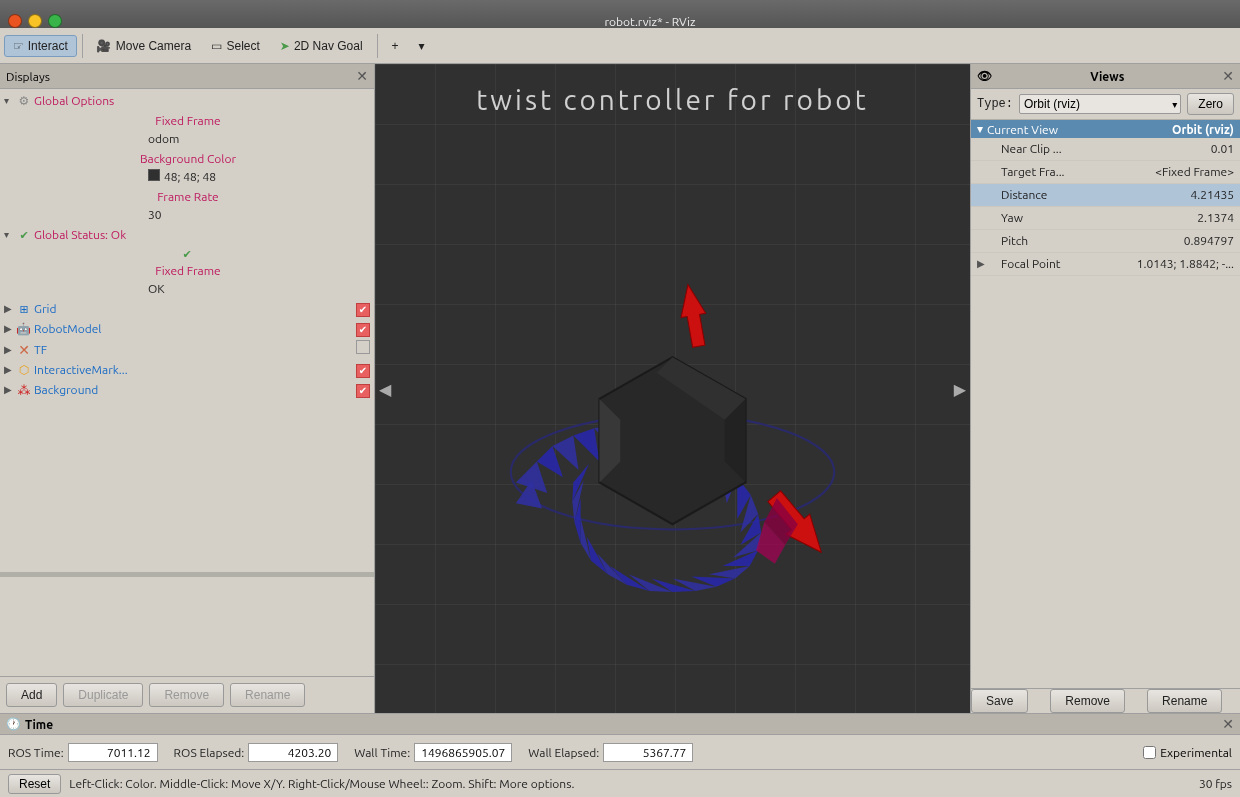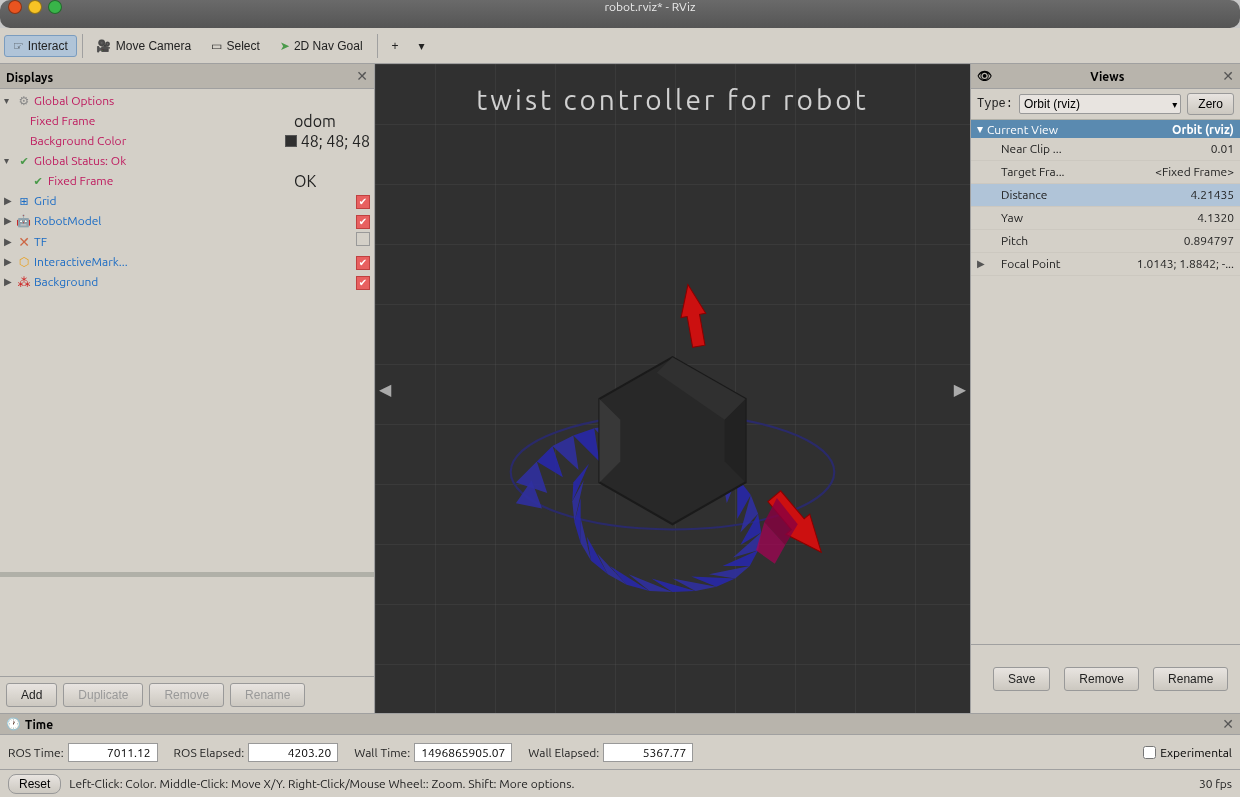--- a/index.html
+++ b/index.html
@@ -3,24 +3,23 @@
   <meta charset="utf-8">
   <style>
     * { box-sizing: border-box; margin: 0; padding: 0; }
     body { font-family: 'Ubuntu', 'DejaVu Sans', sans-serif; font-size: 12px; background: #c8c8c8; overflow: hidden; width: 1240px; height: 797px; }
 
     
     #titlebar {
       height: 28px;
       background: linear-gradient(to bottom, #6a6a6a, #555);
       display: flex;
-      align-items: flex-start;
+      align-items: flex-end;
       padding: 0 8px;
       gap: 6px;
-      border-radius: 10px;
     }
     .titlebar-btn {
       width: 14px; height: 14px; border-radius: 50%; border: 1px solid rgba(0,0,0,0.4);
     }
     .btn-close { background: #e95420; }
     .btn-min { background: #f7c325; }
     .btn-max { background: #38b449; }
     #titlebar-title {
       flex: 1; text-align: center; color: #eee; font-size: 12px;
     }
@@ -61,49 +60,49 @@
       border-right: 1px solid #a0a0a0;
       display: flex;
       flex-direction: column;
       overflow: hidden;
     }
     #displays-header {
       background: #b8b4ac;
       border-bottom: 1px solid #a0a0a0;
       padding: 4px 6px;
       display: flex;
-      align-items: flex-end;
+      align-items: center;
       justify-content: space-between;
-      font-weight: bold;
+      font-weight: normal;
       font-size: 12px;
     }
     #displays-close { cursor: pointer; font-size: 14px; color: #555; }
 
     #displays-tree {
       flex: 1;
       overflow-y: auto;
       padding: 2px 0;
     }
 
     .tree-item {
       display: flex;
       align-items: center;
       padding: 1px 0;
       line-height: 18px;
       cursor: pointer;
     }
 
     .tree-indent-0 { padding-left: 4px; }
-    .tree-indent-1 { padding-left: 18px; }
+    .tree-indent-1 { padding-left: 2px; flex-direction: column; }
 
     .tree-expand { width: 12px; font-size: 10px; color: #555; }
     .tree-icon { width: 16px; height: 16px; margin-right: 2px; display: inline-flex; align-items: center; justify-content: center; }
     .tree-label { flex: 1; color: #be185d; font-size: 12px; }
     .tree-label.blue { color: #1a6bc4; }
-    .tree-value { color: #222; font-size: 16px; padding-right: 4px; min-width: 80px; }
+    .tree-value { color: #222; font-size: 12px; padding-right: 4px; min-width: 80px; }
 
     .color-swatch { width: 12px; height: 12px; background: #303030; border: 1px solid #555; display: inline-block; margin-right: 4px; }
 
     .check-checked {
       width: 14px; height: 14px;
       background: #e86060;
       border: 1px solid #c04040;
       display: inline-flex; align-items: center; justify-content: center;
       color: white; font-size: 10px;
     }
@@ -246,23 +245,23 @@
       font-size: 12px;
       border-bottom: 1px solid #ccc8c0;
       line-height: 18px;
     }
     .views-row.selected { background: #b0c4d8; justify-content: flex-end; }
     .views-row-label { flex: 1; color: #222; padding-left: 12px; }
     .views-row-value { color: #222; }
     .views-row-expand { width: 12px; font-size: 10px; color: #555; }
 
     #views-buttons {
-      padding: 22px;
-      display: flex;
-      gap: 14px;
+      padding: 0;
+      display: flex;
+      gap: 22px;
       background: #d4d0c8;
       border-top: 1px solid #a0a0a0;
     }
 
     
     #left-bottom {
       height: 100px;
       background: #d4d0c8;
       border-top: 1px solid #b0b0a8;
     }
@@ -316,21 +315,21 @@
       border-top: 1px solid #a0a0a0;
       display: flex;
       align-items: center;
       padding: 0 8px;
       gap: 8px;
       font-size: 12px;
     }
     #status-reset {
       padding: 2px 10px;
       border: 1px solid #999;
-      border-radius: 8px;
+      border-radius: 3px;
       background: linear-gradient(to bottom, #e8e4e0, #ccc8c0);
       cursor: pointer;
       font-size: 12px;
     }
     #status-text { flex: 1; color: #222; }
     #status-fps { color: #222; font-size: 12px; }
 
     
     #robot-svg {
       position: absolute;
@@ -403,20 +402,25 @@
       </div>
 
       <div class="tree-item tree-indent-1">
         <span class="tree-expand"> </span>
         <span class="tree-label">Background Color</span>
         <span class="tree-value">
           <span class="color-swatch"></span>48; 48; 48
         </span>
       </div>
 
+      <div class="tree-item tree-indent-1">
+        <span class="tree-expand"> </span>
+        <span class="tree-label">Frame Rate</span>
+        <span class="tree-value">30</span>
+      </div>
 
       <div class="tree-item tree-indent-0">
         <span class="tree-expand">▾</span>
         <span class="tree-icon icon-ok">✔</span>
         <span class="tree-label">Global Status: Ok</span>
       </div>
 
       <div class="tree-item tree-indent-1">
         <span class="tree-expand"> </span>
         <span class="tree-icon icon-checkmark">✔</span>
@@ -589,21 +593,21 @@
 
       <div class="views-row selected">
         <span class="views-row-expand"> </span>
         <span class="views-row-label">Distance</span>
         <span class="views-row-value">4.21435</span>
       </div>
 
       <div class="views-row">
         <span class="views-row-expand"> </span>
         <span class="views-row-label">Yaw</span>
-        <span class="views-row-value">4.1320</span>
+        <span class="views-row-value">2.1374</span>
       </div>
 
       <div class="views-row">
         <span class="views-row-expand"> </span>
         <span class="views-row-label">Pitch</span>
         <span class="views-row-value">0.894797</span>
       </div>
 
       <div class="views-row">
         <span class="views-row-expand">▶</span>

